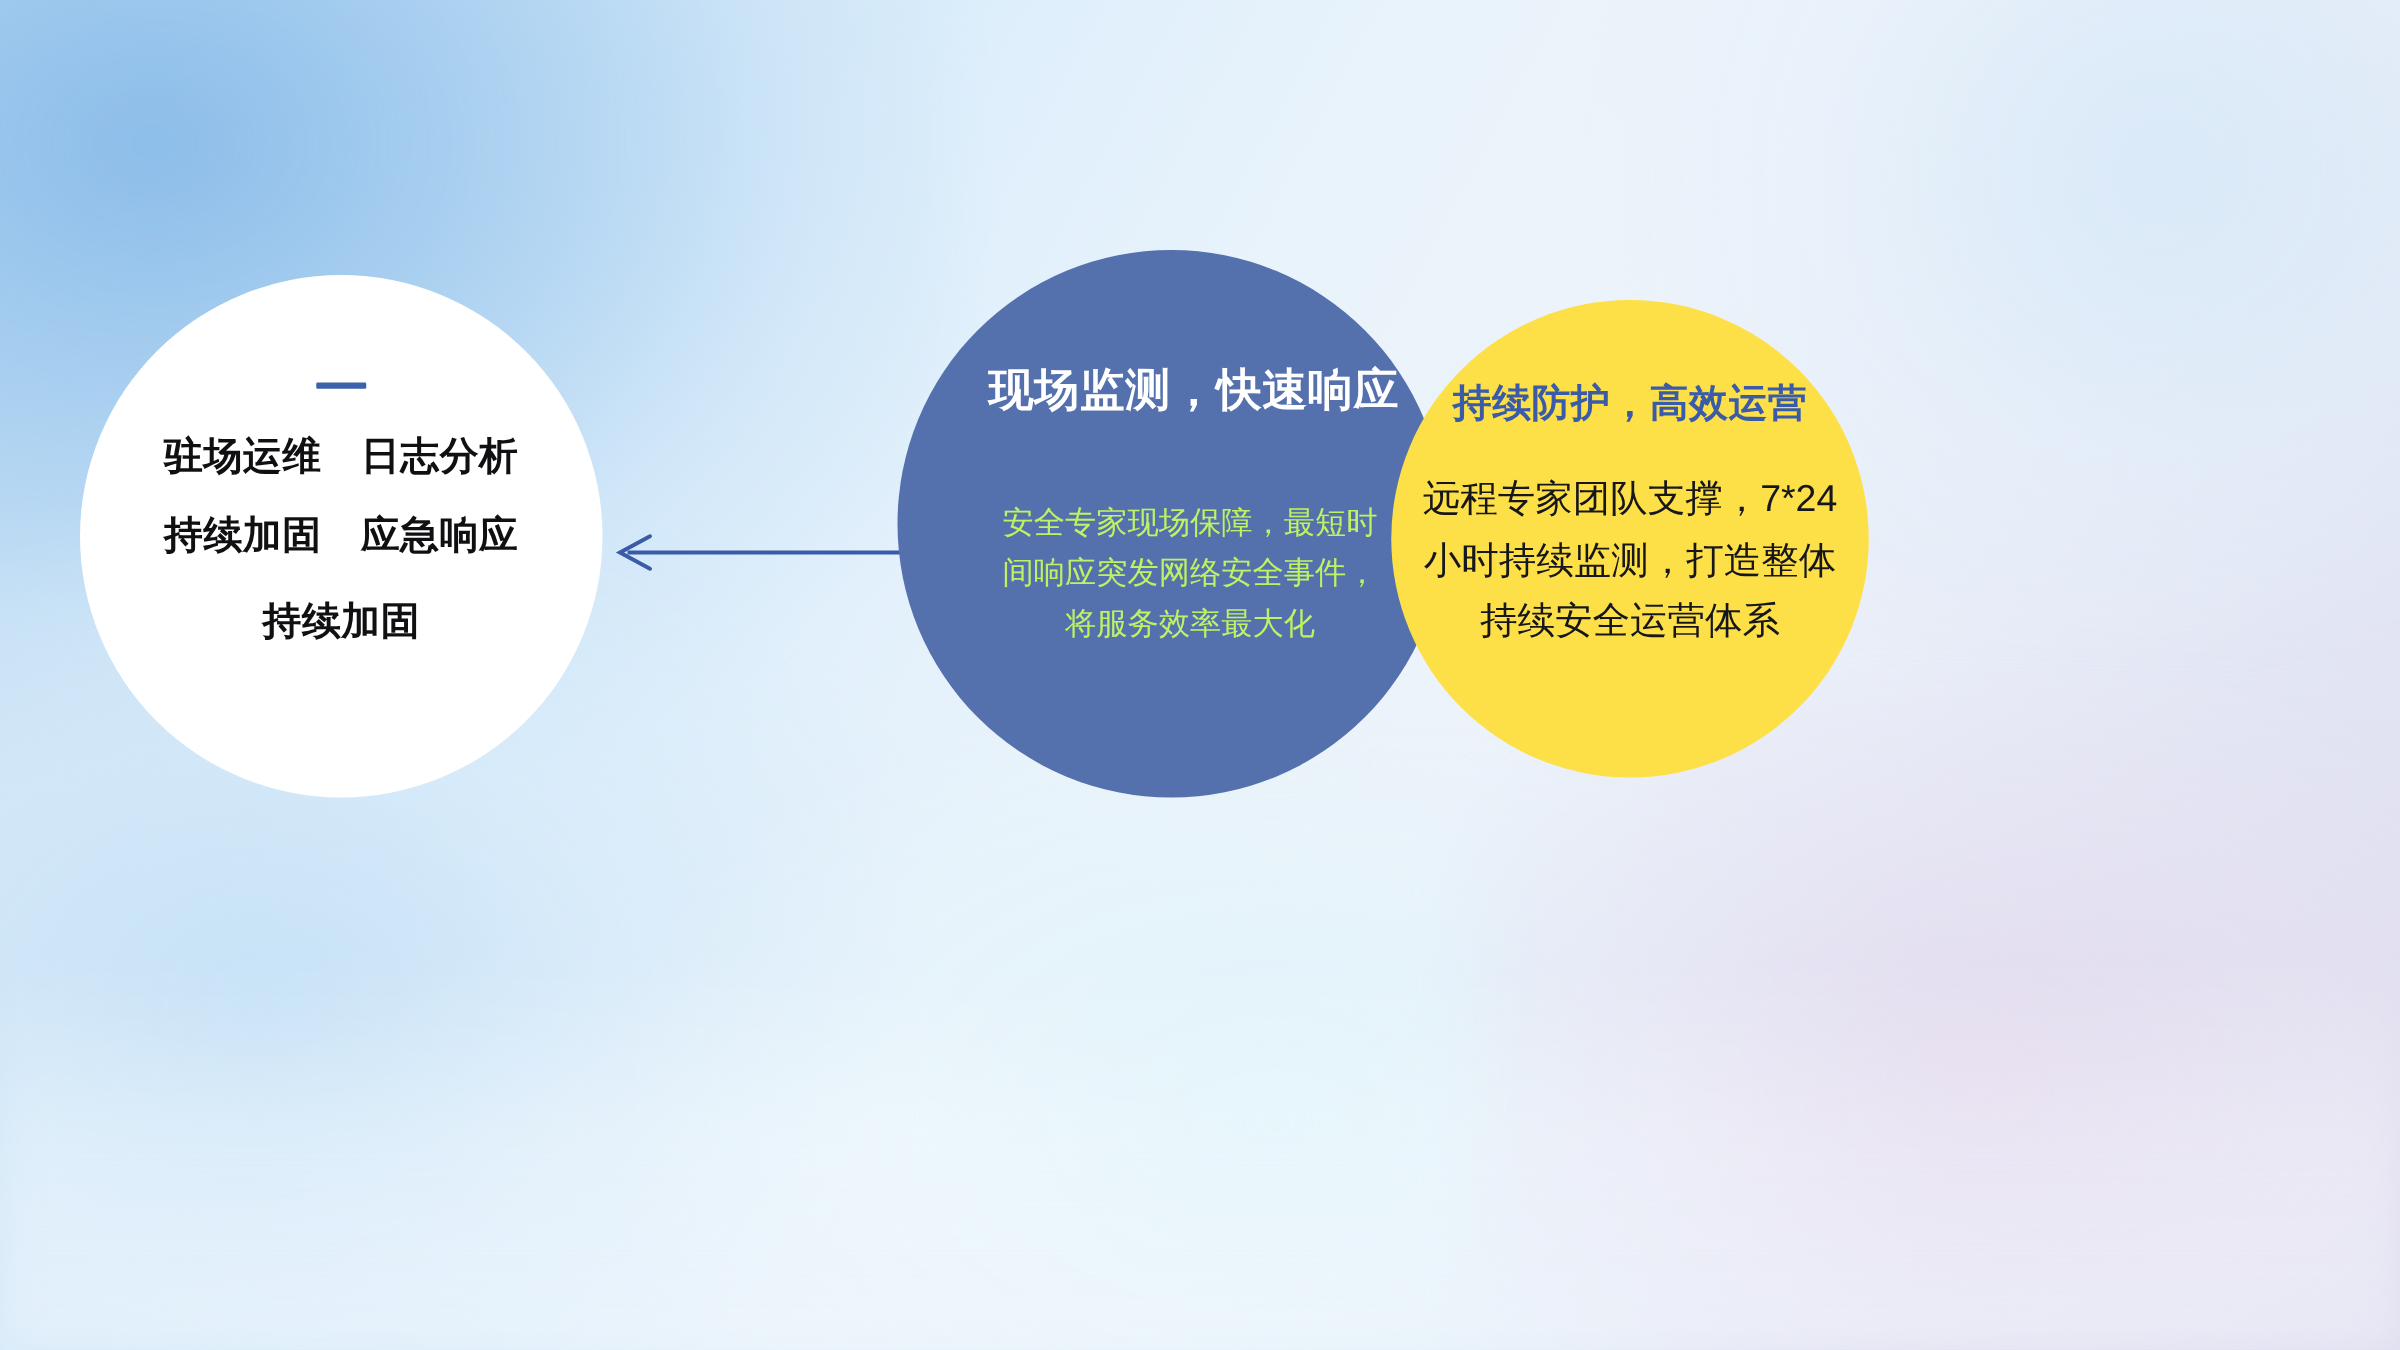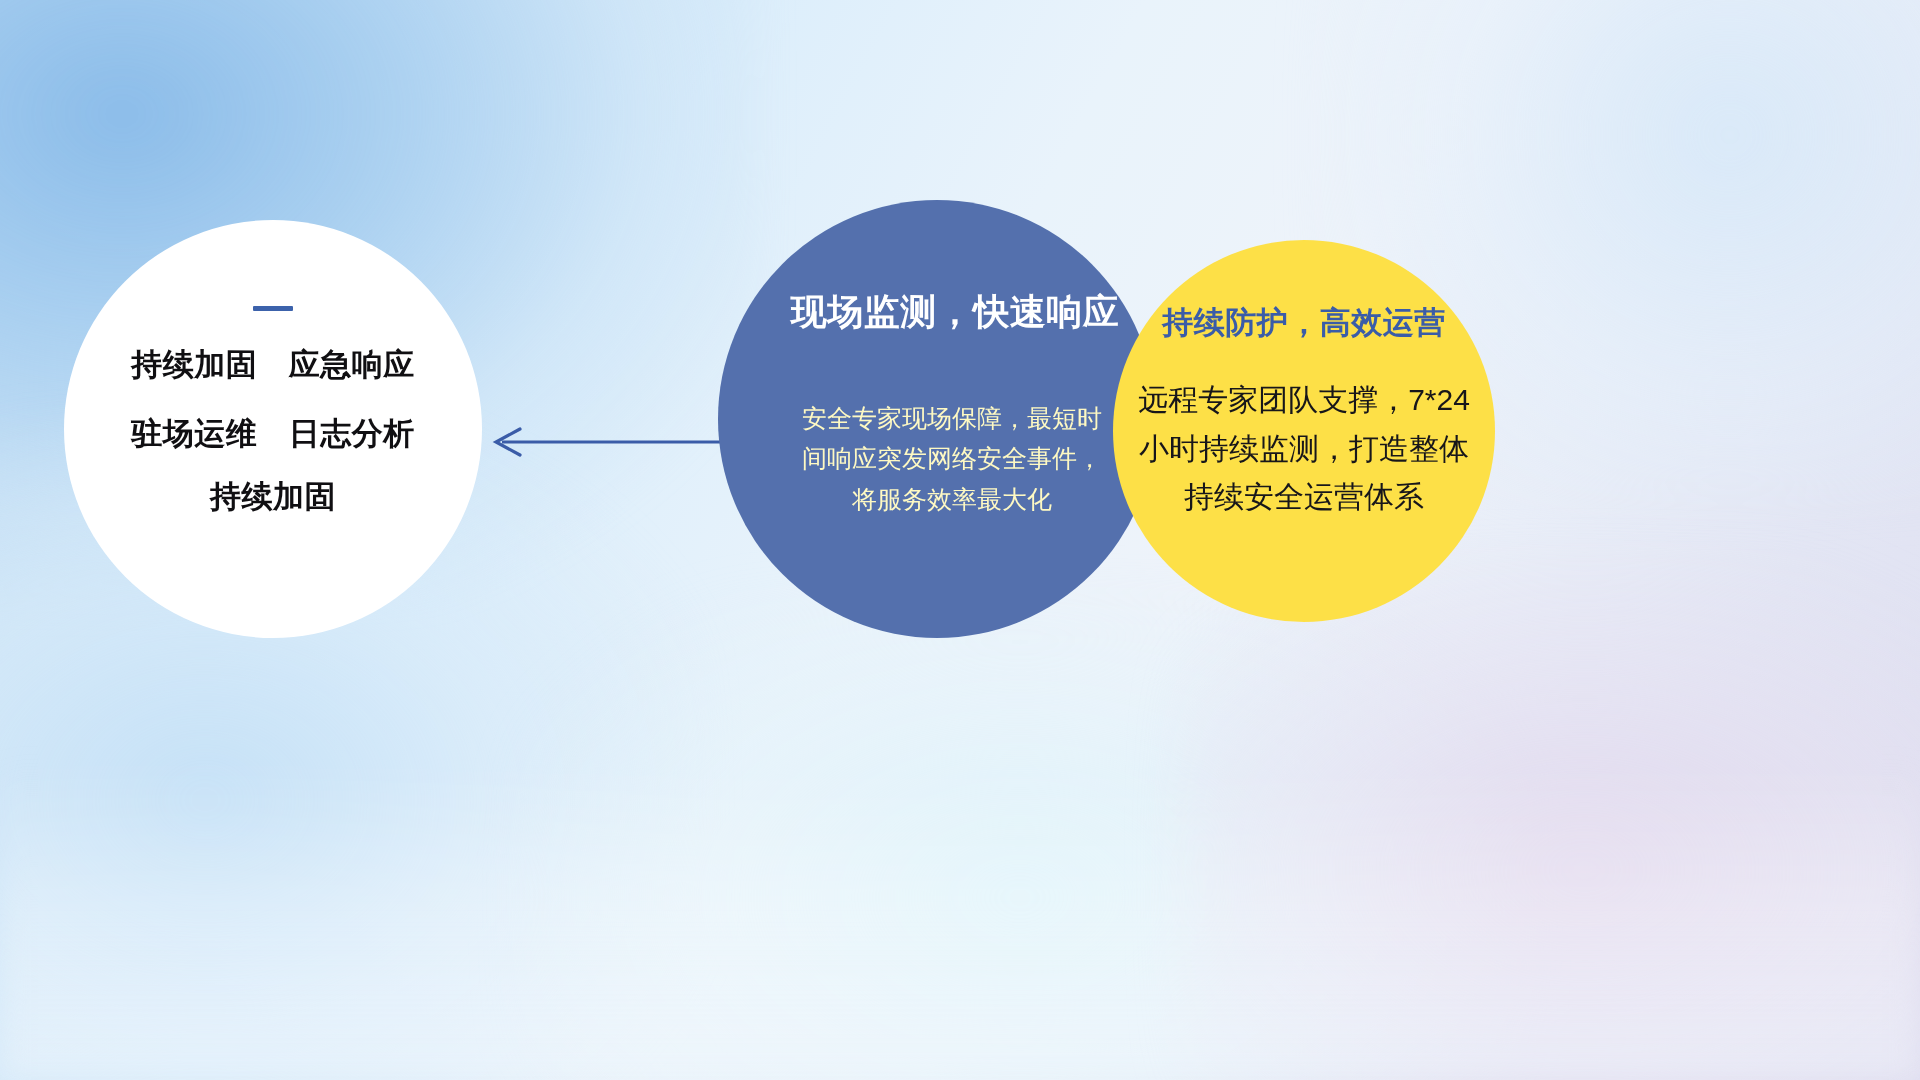--- a/index.html
+++ b/index.html
@@ -147,21 +147,21 @@
     letter-spacing:0.5px;
     line-height:1.1;
     white-space:nowrap;
     margin-left:36px;
   }
   #mid-body {
     margin-top:66px;
     width:300px;
     font-size:25px;
     line-height:1.62;
-    color:#fef9c3;
+    color:#bef264;
     text-align:center;
     margin-left:30px;
   }
 
   
   #circle-right {
     left:1113px; top:240px;
     width:382px; height:382px;
     background:#fde047;
     z-index:6;
@@ -206,22 +206,22 @@
   <div class="bg-blob-5"></div>
   <div class="bg-sheen"></div>
 
   <svg id="arrow-svg" viewBox="0 0 250 60">
     <line x1="248" y1="30" x2="22" y2="30" stroke="#3a5ca8" stroke-width="3.2" stroke-linecap="butt"></line>
     <polyline points="40,17 16,30 40,43" fill="none" stroke="#3a5ca8" stroke-width="3.2" stroke-linecap="round" stroke-linejoin="miter"></polyline>
   </svg>
 
   <div class="circle" id="circle-left">
     <div id="left-dash"></div>
+    <div class="left-line l1">驻场运维　日志分析</div>
     <div class="left-line l2">持续加固　应急响应</div>
-    <div class="left-line l1">驻场运维　日志分析</div>
     <div class="left-line l3">持续加固</div>
   </div>
 
   <div class="circle" id="circle-mid">
     <div id="mid-title">现场监测，快速响应</div>
     <div id="mid-body">安全专家现场保障，最短时间响应突发网络安全事件，将服务效率最大化</div>
   </div>
 
   <div class="circle" id="circle-right">
     <div id="right-title">持续防护，高效运营</div>

